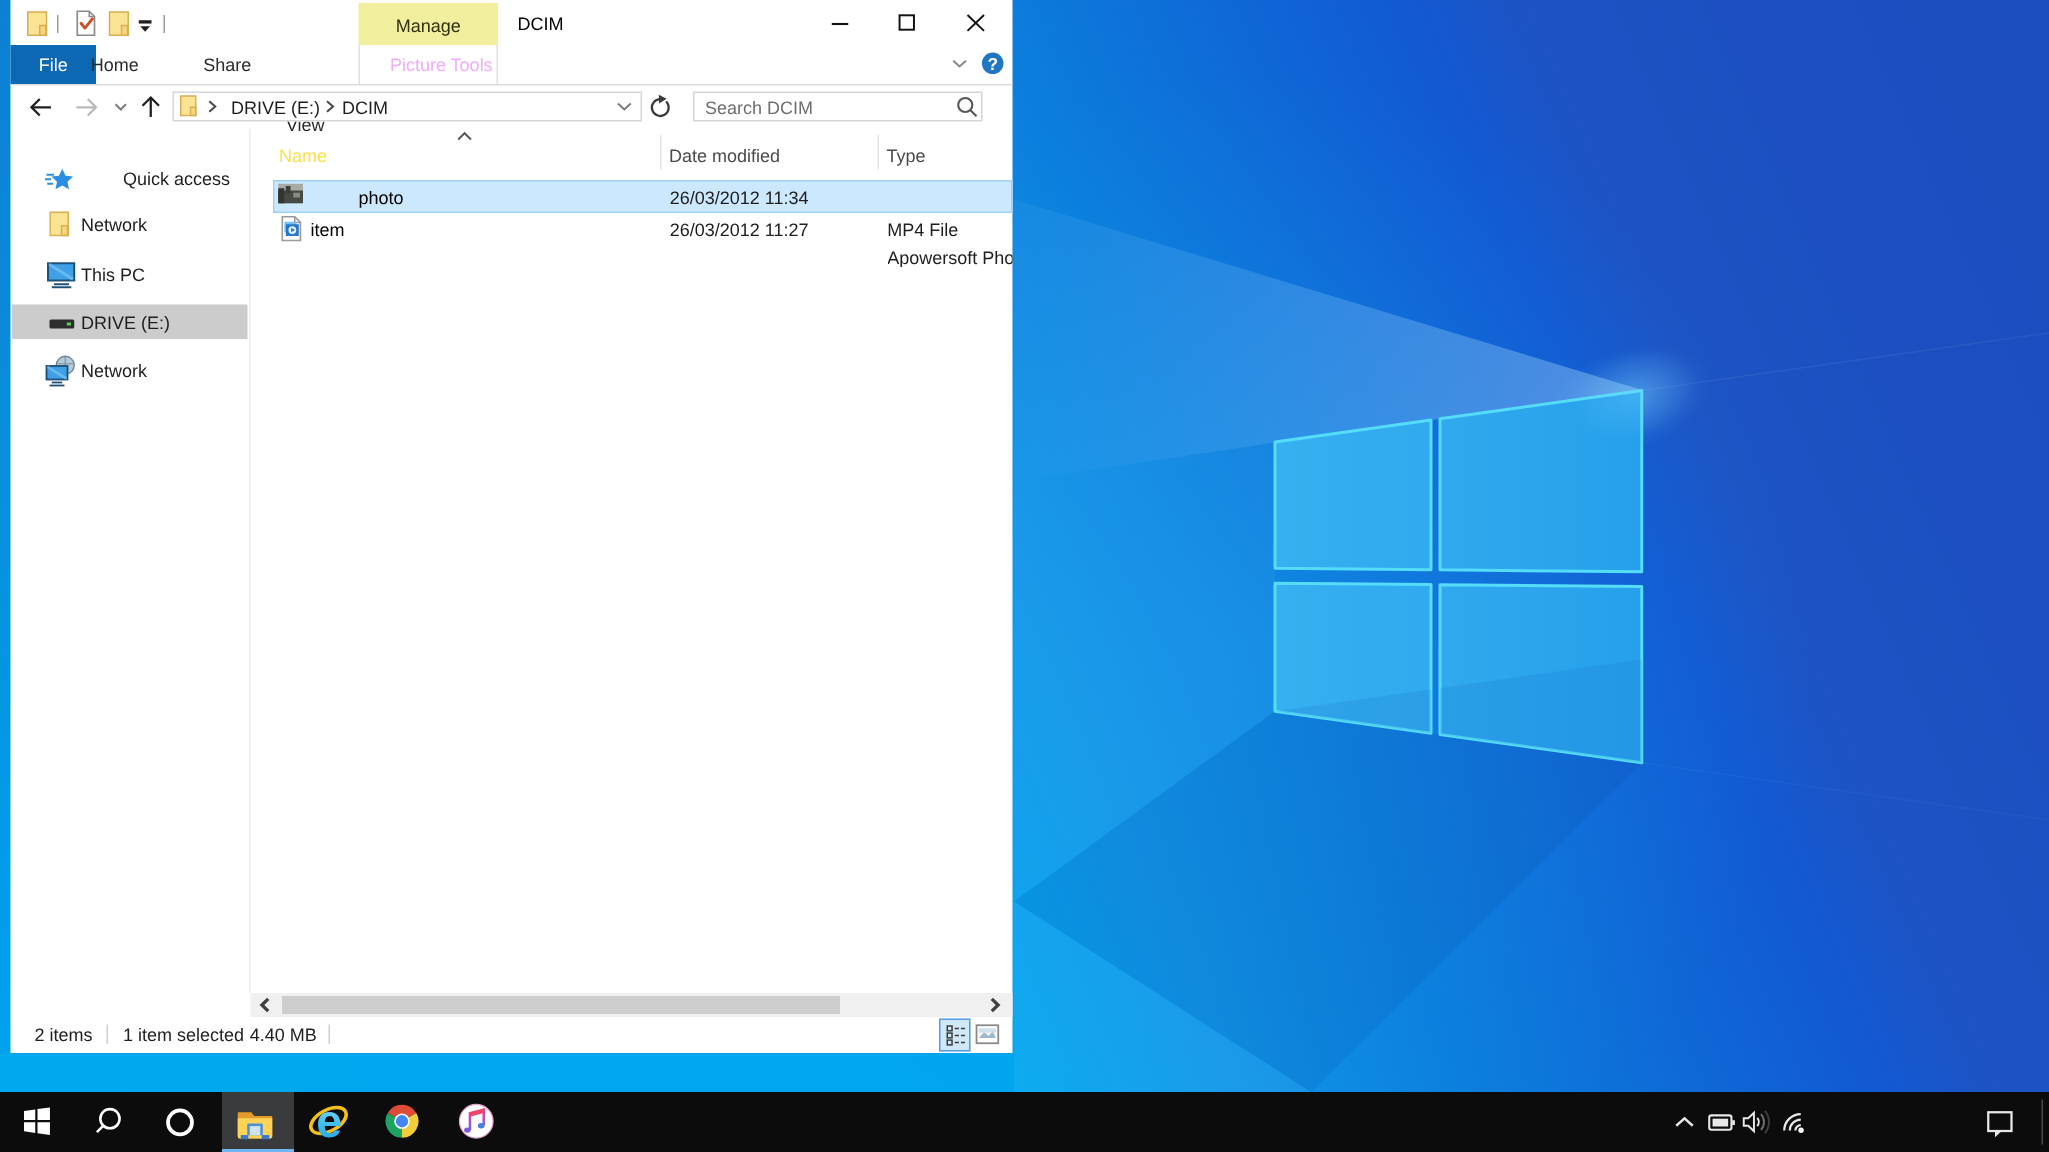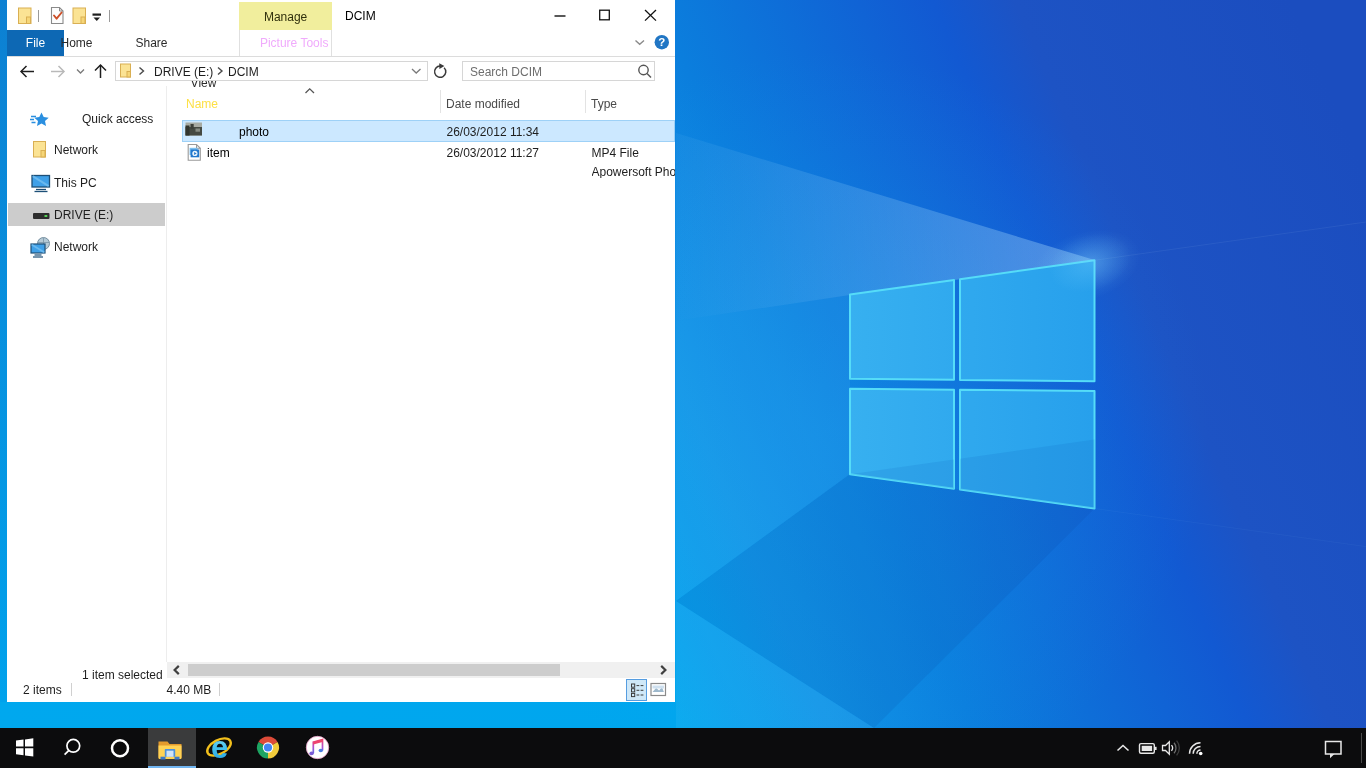--- a/index.html
+++ b/index.html
@@ -219,21 +219,21 @@
 
 <div class="abs" style="left:167px;top:661.8px;width:507.5px;height:16.2px;background:#f0f0f0;"></div>
 <div class="abs" style="left:187.5px;top:663.8px;width:372.5px;height:12.5px;background:#cdcdcd;"></div>
 <svg class="abs" style="left:167px;top:661.8px" width="508" height="16" viewBox="0 0 508 16">
   <polyline points="11.8,3.9 7.6,8 11.8,12.1" fill="none" stroke="#404040" stroke-width="2.2"></polyline>
   <polyline points="494.2,3.9 498.4,8 494.2,12.1" fill="none" stroke="#404040" stroke-width="2.2"></polyline>
 </svg>
 
 <div class="abs t12" style="left:23px;top:684px;">2 items</div>
 <div class="abs" style="left:70.5px;top:683px;width:1px;height:13px;background:#d0d0d0;"></div>
-<div class="abs t12" style="left:82px;top:669px;">1 item selected</div>
+<div class="abs t12" style="left:82px;top:684px;">1 item selected</div>
 <div class="abs t12" style="left:166.5px;top:684px;">4.40 MB</div>
 <div class="abs" style="left:219.3px;top:683px;width:1px;height:13px;background:#d0d0d0;"></div>
 <div class="abs" style="left:625.5px;top:678.5px;width:21.5px;height:22px;background:#cfe8f8;border:1px solid #569de0;box-sizing:border-box;"></div>
 <svg class="abs" style="left:625.5px;top:678.5px" width="44" height="22" viewBox="0 0 44 22">
   <g stroke="#3b3b3b" stroke-width="1" fill="none">
     <rect x="5.5" y="5" width="3.2" height="3.2"></rect>
     <rect x="5.5" y="9.7" width="3.2" height="3.2"></rect>
     <rect x="5.5" y="14.4" width="3.2" height="3.2"></rect>
     <path d="M10.5 6.6 h2.8 M14.6 6.6 h2.8 M10.5 11.3 h2.8 M14.6 11.3 h2.8 M10.5 16 h2.8 M14.6 16 h2.8"></path>
   </g>

